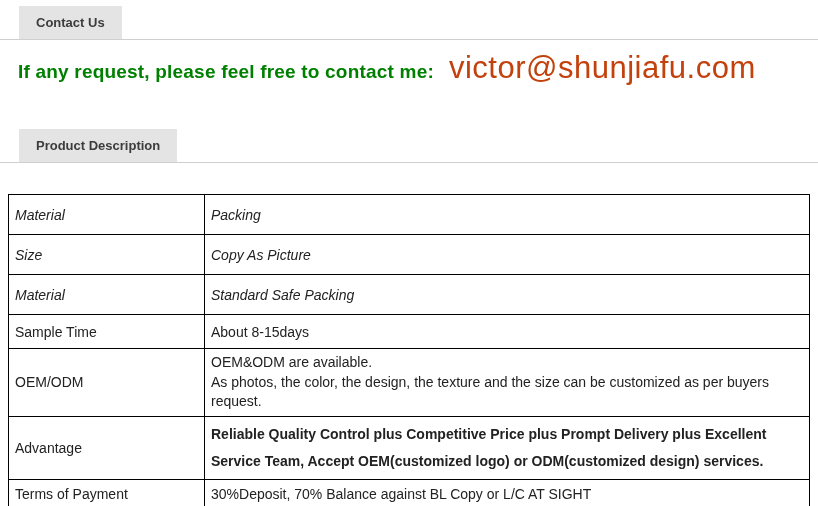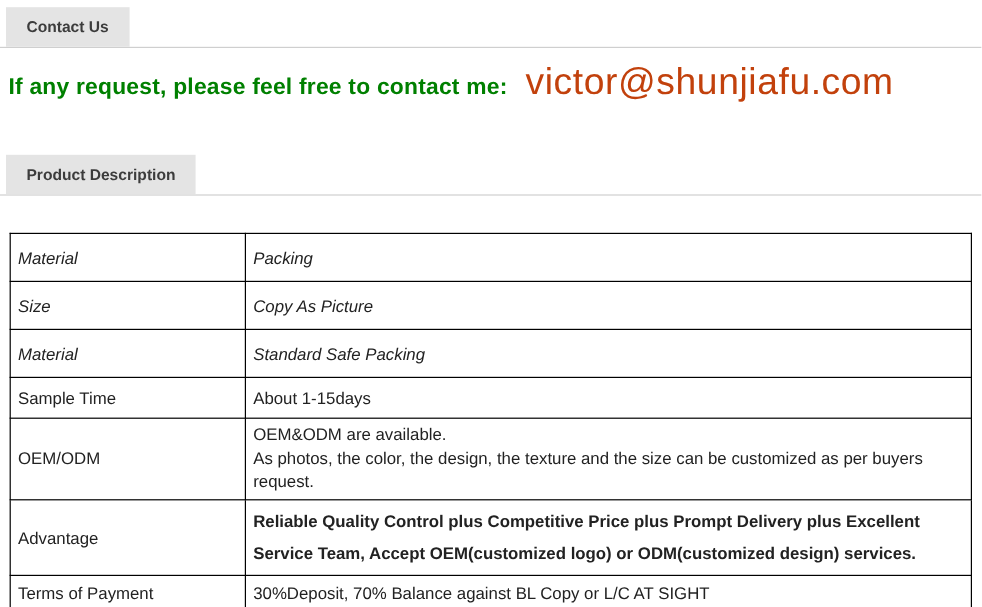--- a/index.html
+++ b/index.html
@@ -10,38 +10,38 @@
     width: 818px;
     font-family: "Liberation Sans", "DejaVu Sans", sans-serif;
   }
   .page { width: 818px; min-height: 506px; background: #fff; }
 
   
   .tabbar {
     display: flex;
     align-items: flex-start;
     border-bottom: 1px solid #cfcfcf;
-    padding: 6px 0 0 5px;
+    padding: 6px 0 0 19px;
   }
   .tab {
     display: inline-block;
     background: #e4e4e4;
     color: #3c3c3c;
     font-size: 13px;
     font-weight: bold;
     padding: 9px 17px 9px 17px;
     cursor: pointer;
     white-space: nowrap;
   }
 
   
   .contact-row {
     display: flex;
     align-items: baseline;
-    padding-left: 7px;
+    padding-left: 18px;
     margin-top: 10px;
     height: 62px;
   }
   .contact-msg {
     color: #008000;
     font-size: 19px;
     font-weight: bold;
     letter-spacing: 0.2px;
   }
   .contact-email {
@@ -114,21 +114,21 @@
       <tr class="r-tall">
         <td class="label-cell">Size</td>
         <td class="value-cell">Copy As Picture</td>
       </tr>
       <tr class="r-tall">
         <td class="label-cell">Material</td>
         <td class="value-cell">Standard Safe Packing</td>
       </tr>
       <tr class="r-med">
         <td class="label-cell">Sample Time</td>
-        <td class="value-cell">About 1-15days</td>
+        <td class="value-cell">About 8-15days</td>
       </tr>
       <tr class="r-oem">
         <td class="label-cell">OEM/ODM</td>
         <td class="value-muted">OEM&amp;ODM are available.
 As photos, the color, the design, the texture and the size can be customized as per buyers request.</td>
       </tr>
       <tr class="r-adv">
         <td class="label-cell">Advantage</td>
         <td class="value-spaced">Reliable Quality Control plus Competitive Price plus Prompt Delivery plus Excellent Service Team, Accept OEM(customized logo) or ODM(customized design) services.</td>
       </tr>

